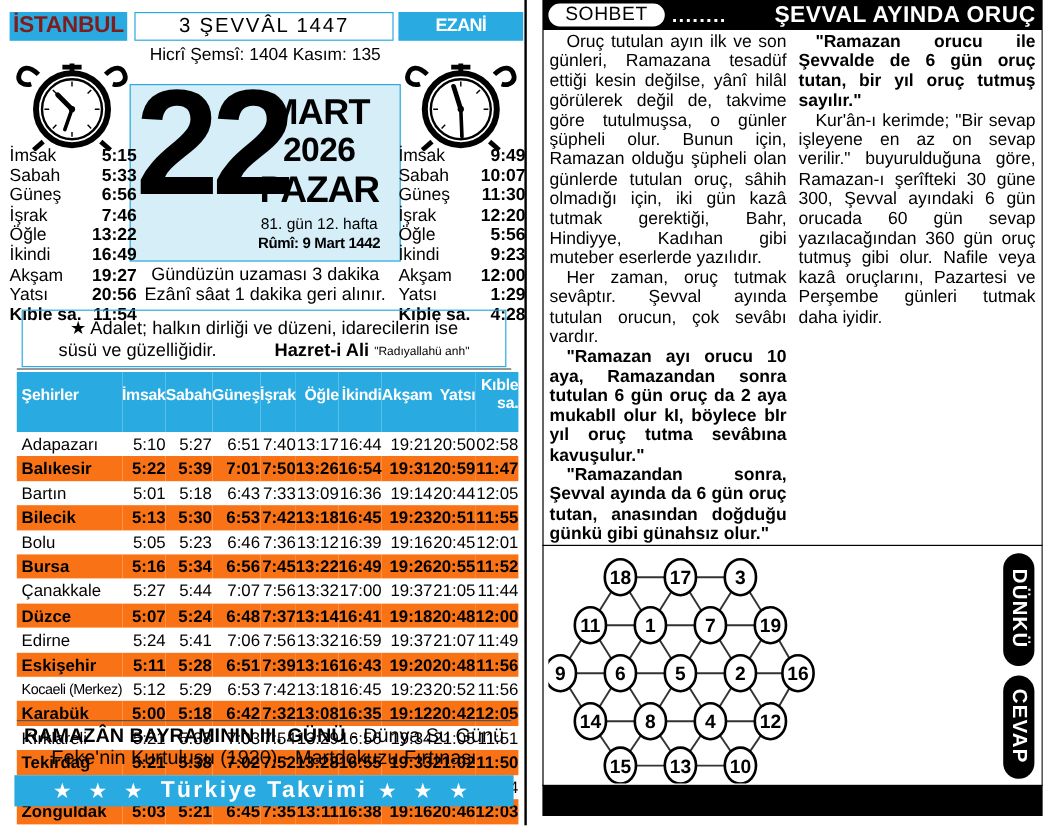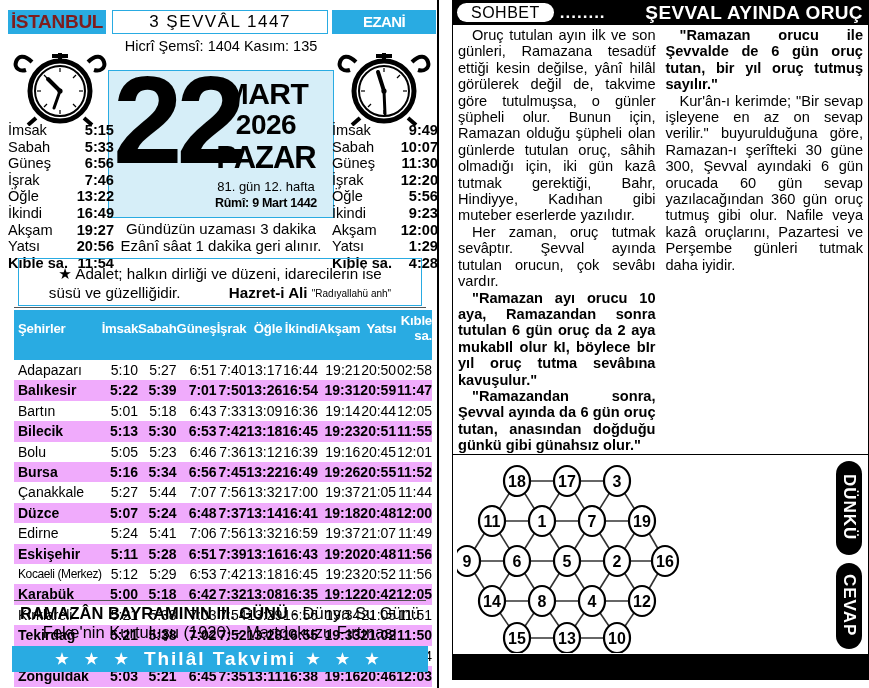--- a/index.html
+++ b/index.html
@@ -53,21 +53,21 @@
   .quoteBox b{font-weight:bold;padding-left:44px;}
   .quoteBox .src{font-size:10px;vertical-align:1px;}
 
   
   table.cities{position:absolute;left:14px;top:310px;width:412px;border-collapse:collapse;}
   table.cities th{background:#29ABE2;color:#fff;font-size:13.2px;font-weight:bold;padding:3px 0 17px 0;
     text-align:right;letter-spacing:-.2px;}
   table.cities th.c0{text-align:left;padding-left:4px;}
   table.cities td{font-size:14px;padding:0;text-align:right;height:20.4px;line-height:20.4px;white-space:nowrap;}
   table.cities td.c0{text-align:left;padding-left:4px;}
-  table.cities tr.alt{background:#f0abfc;}
+  table.cities tr.alt{background:#f97316;}
   table.cities tr.alt td{font-weight:bold;}
   table.cities td.small{font-size:12px;letter-spacing:-.4px;}
   .colw0{width:92px;} .colwn{width:40px;} .colwq{width:48px;}
   .tblTopLine{position:absolute;left:14px;top:307px;width:412px;height:1px;background:#555;}
   .tblBotLine{position:absolute;left:14px;top:600px;width:412px;height:1px;background:#555;}
 
   .eventLines{position:absolute;left:12px;top:604px;width:416px;text-align:center;font-size:16.5px;line-height:19px;}
   .eventLines b{font-weight:bold;}
   .brandBar{position:absolute;left:12px;top:646px;width:416px;height:26px;background:#29ABE2;color:#fff;
     display:flex;align-items:center;justify-content:center;gap:10px;font-weight:bold;font-size:19px;letter-spacing:2px;}
@@ -498,21 +498,21 @@
     <div class="tblBotLine"></div>
 
     <div class="eventLines">
       <div><b>RAMAZÂN BAYRAMININ III. GÜNÜ</b><span> - Dünya Su Günü</span></div>
       <div>Feke'nin Kurtuluşu (1920) - Martdokuzu Fırtınası</div>
     </div>
 
     <div class="brandBar">
       <span class="st">★ ★ ★</span>
       <span>
-        <span>T</span><span>hilâl Takvimi</span>
+        <span>T</span><span>ürkiye Takvimi</span>
       </span>
       <span class="st">★ ★ ★</span>
     </div>
   </div>
 
   <div class="vdiv"></div>
 
   <div id="right">
 
     <div class="secHead">

